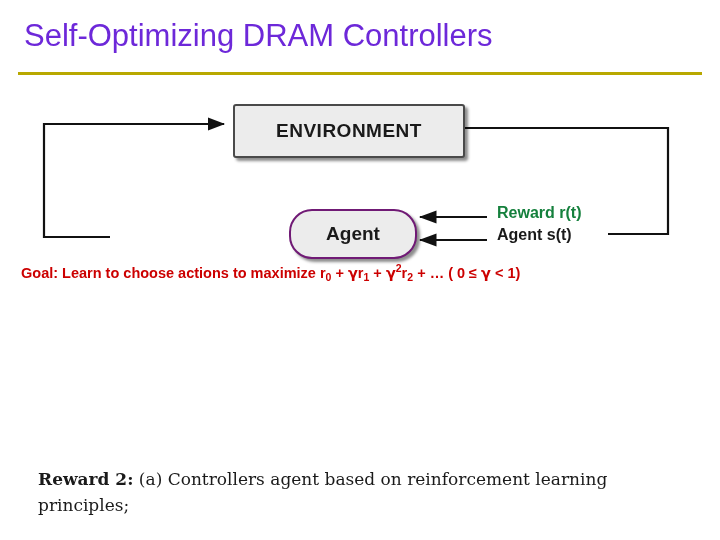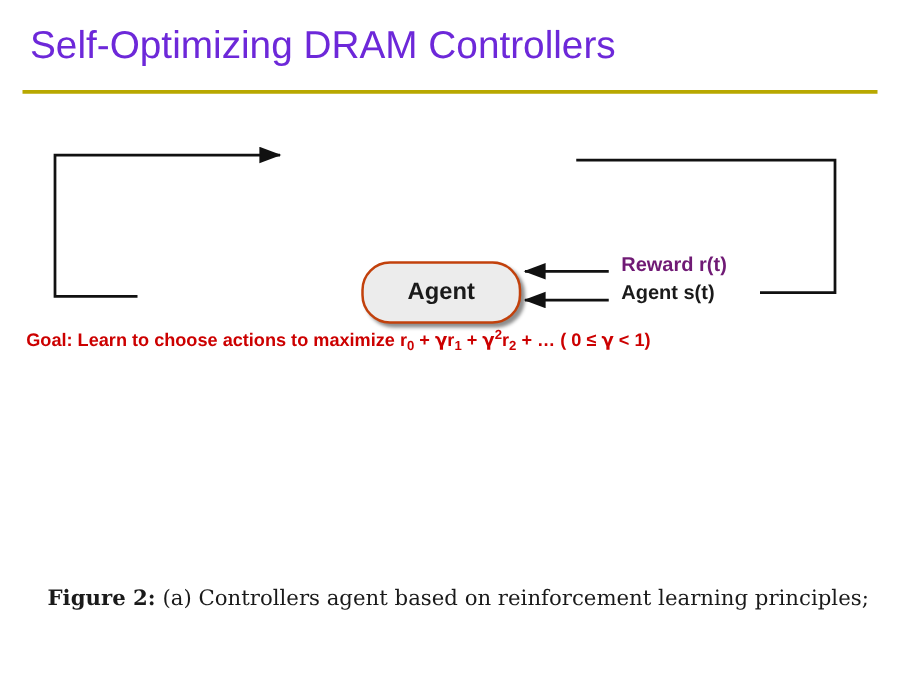--- a/index.html
+++ b/index.html
@@ -66,21 +66,21 @@
     letter-spacing: 0.5px;
   }
 
   .agent-box {
     position: absolute;
     left: 289px;
     top: 117px;
     width: 124px;
     height: 46px;
     background: #ececec;
-    border: 2px solid #c2410c;
+    border: 2px solid #701a75;
     border-radius: 23px;
     box-shadow: 3px 3px 3px rgba(0,0,0,0.45);
     display: flex;
     align-items: center;
     justify-content: center;
   }
   .agent-box span {
     font-size: 19px;
     font-weight: bold;
     color: #1a1a1a;
@@ -94,21 +94,21 @@
     font-weight: bold;
     color: #1a1a1a;
     white-space: nowrap;
   }
   .reward-label {
     position: absolute;
     left: 497px;
     top: 112px;
     font-size: 16px;
     font-weight: bold;
-    color: #701a75;
+    color: #15803d;
     white-space: nowrap;
   }
   .state-label {
     position: absolute;
     left: 497px;
     top: 134px;
     font-size: 16px;
     font-weight: bold;
     color: #1a1a1a;
     white-space: nowrap;
@@ -176,28 +176,31 @@
     </defs>
 
     <path d="M110,145 L44,145 L44,32 L224,32" fill="none" stroke="#111111" stroke-width="2.2" marker-end="url(#arrow)"></path>
 
     <path d="M461,36 L668,36 L668,142 L608,142" fill="none" stroke="#111111" stroke-width="2.2"></path>
 
     <path d="M487,125 L420,125" fill="none" stroke="#111111" stroke-width="2.2" marker-end="url(#arrow)"></path>
     <path d="M487,148 L420,148" fill="none" stroke="#111111" stroke-width="2.2" marker-end="url(#arrow)"></path>
   </svg>
 
+  <div class="env-box">
+    <span>ENVIRONMENT</span>
+  </div>
 
   <div class="agent-box">
     <span>Agent</span>
   </div>
 
   <div class="reward-label">Reward r(t)</div>
   <div class="state-label">Agent s(t)</div>
 </div>
 
 <div class="goal-line">
   <span>Goal: Learn to choose actions to maximize r</span><sub>0</sub><span> + </span><span class="gam">γ</span><span>r</span><sub>1</sub><span> + </span><span class="gam">γ</span><sup>2</sup><span>r</span><sub>2</sub><span> + … ( 0 ≤ </span><span class="gam">γ</span><span> &lt; 1)</span>
 </div>
 
 <div class="caption">
-  <span class="figlabel">Figure 2:</span><span> (a) Controllers agent based on reinforcement learning principles;</span>
+  <span class="figlabel">Reward 2:</span><span> (a) Controllers agent based on reinforcement learning principles;</span>
 </div>
 
 </body></html>

